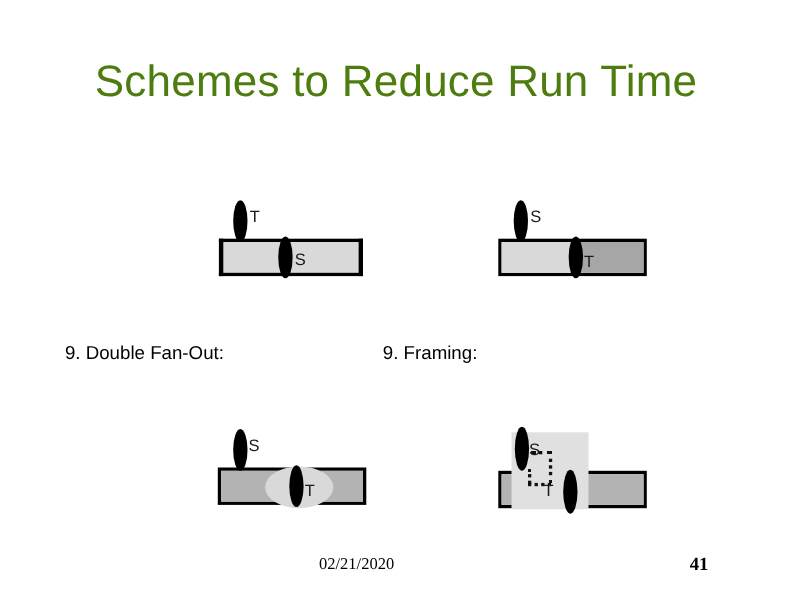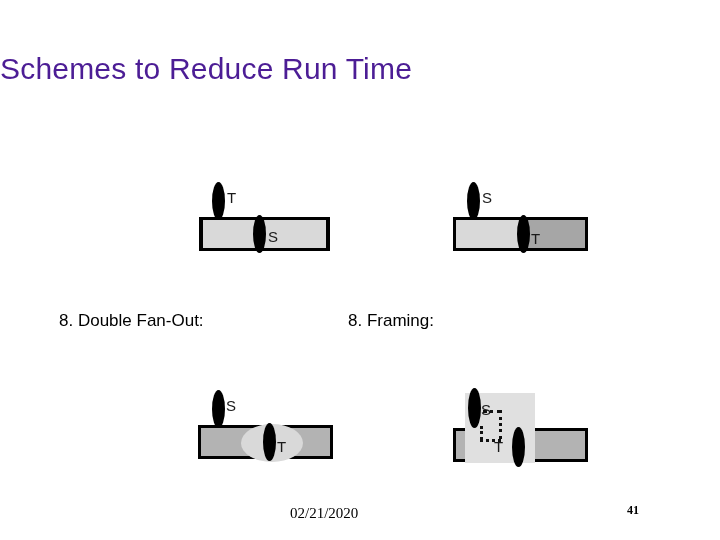--- a/index.html
+++ b/index.html
@@ -17,25 +17,25 @@
     background: #ffffff;
     overflow: hidden;
   }
 
   
   .slide-title {
     position: absolute;
     left: 0;
     top: 52px;
     width: 720px;
-    text-align: left;
-    font-size: 30px;
+    text-align: center;
+    font-size: 40px;
     font-weight: normal;
     letter-spacing: 0.2px;
-    color: #4c1d95;
+    color: #4d7c0f;
     font-family: "Liberation Sans", sans-serif;
     white-space: nowrap;
   }
 
   
   .heading {
     position: absolute;
     font-size: 17px;
     color: #000000;
     font-family: "Liberation Sans", sans-serif;
@@ -113,21 +113,21 @@
 
   
   .footer-text {
     position: absolute;
     font-family: "Liberation Serif", serif;
     color: #000000;
     font-size: 15px;
     white-space: nowrap;
   }
   #footer-date { left: 290px; top: 505px; }
-  #footer-page { left: 627px; top: 503px; font-weight: bold; font-size: 12px; }
+  #footer-page { left: 627px; top: 503px; font-weight: bold; font-size: 17px; }
 </style>
 </head>
 <body>
 
 <div id="slide">
 
   <div class="slide-title" id="slide-title">Schemes to Reduce Run Time</div>
 
 
   <div class="diagram" style="left:190px; top:175px; width:155px; height:90px;">
@@ -151,23 +151,23 @@
     <div class="bar-fill fill-light" style="left:11px; top:45px; width:67px; height:28px;"></div>
     <div class="bar-fill fill-dark" style="left:78px; top:45px; width:62px; height:28px;"></div>
 
     <div class="node" style="left:22px; top:7px; width:13px; height:38px;"></div>
     <div class="node-label" style="left:37px; top:14px;">S</div>
 
     <div class="node" style="left:72px; top:40px; width:13px; height:38px;"></div>
     <div class="node-label" style="left:86px; top:55px;">T</div>
   </div>
 
-  <div class="heading" id="heading-2">8. Double Fan-Out:</div>
-
-  <div class="heading" id="heading-3">8. Framing:</div>
+  <div class="heading" id="heading-2">9. Double Fan-Out:</div>
+
+  <div class="heading" id="heading-3">9. Framing:</div>
 
   <div class="diagram" style="left:190px; top:383px; width:155px; height:95px;">
 
     <div class="bar-frame" style="left:8px; top:42px; width:135px; height:34px;"></div>
     <div class="bar-fill fill-mid" style="left:11px; top:45px; width:129px; height:28px;"></div>
 
     <div class="blob" style="left:51px; top:41px; width:62px; height:38px;"></div>
 
     <div class="node" style="left:22px; top:7px; width:13px; height:38px;"></div>
     <div class="node-label" style="left:36px; top:14px;">S</div>

